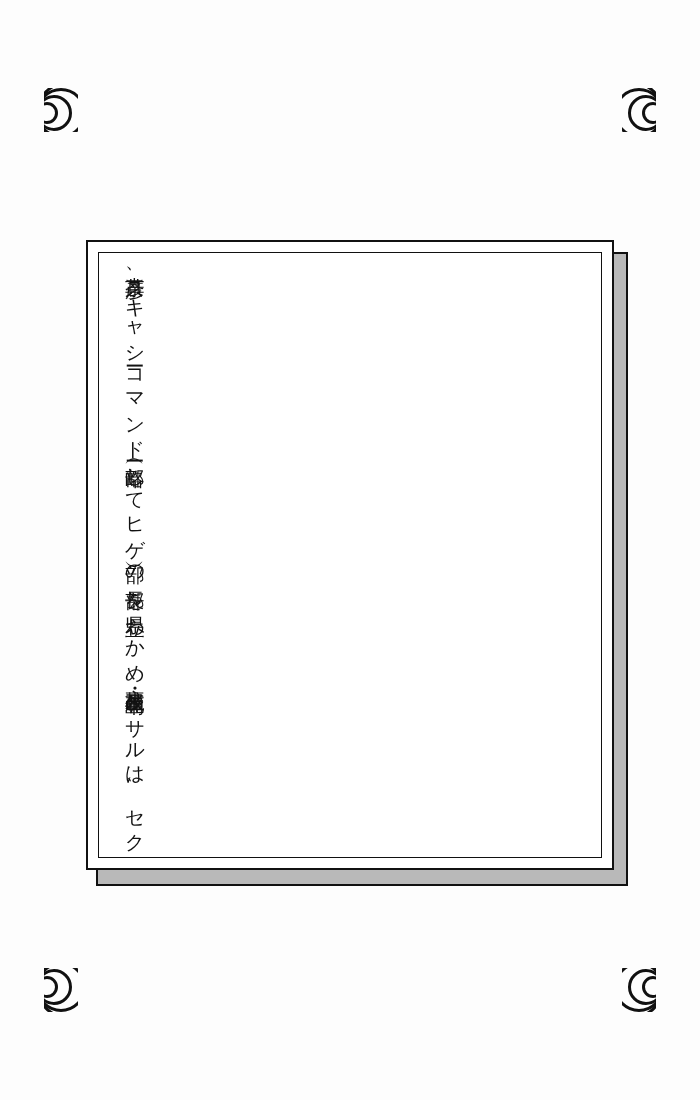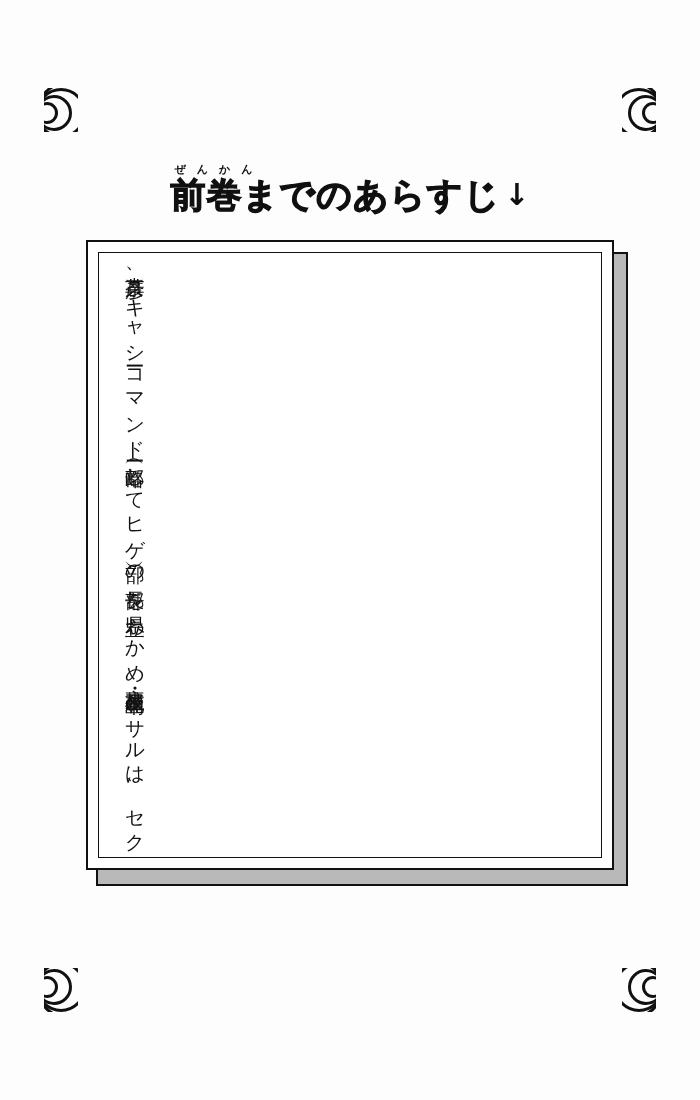--- a/index.html
+++ b/index.html
@@ -211,27 +211,20 @@
   </div>
   <div class="corner-mark corner-br">
     <div class="arcbox">
         <i></i>
         <i></i>
         <i></i>
         <i></i>
       </div>
   </div>
 
-  <div class="heading-row">
-    <div class="heading-wrap">
-      <div class="heading-ruby">ぜんかん</div>
-      <div class="heading-text">前巻までのあらすじ</div>
-    </div>
-    <div class="heading-arrow">↓</div>
-  </div>
 
   <div class="panel-shadow"></div>
   <div class="panel">
     <div class="panel-inner">
       <div class="vtext">
         <div class="vline">県立わかめ高校生・花中島マサルは、セク</div>
         <div class="vline">シーコマンドー部（略してヒゲ部）の部長を</div>
         <div class="vline">務めるナイスガイ。フーミン、真茶彦、キャ</div>
 
       </div>

